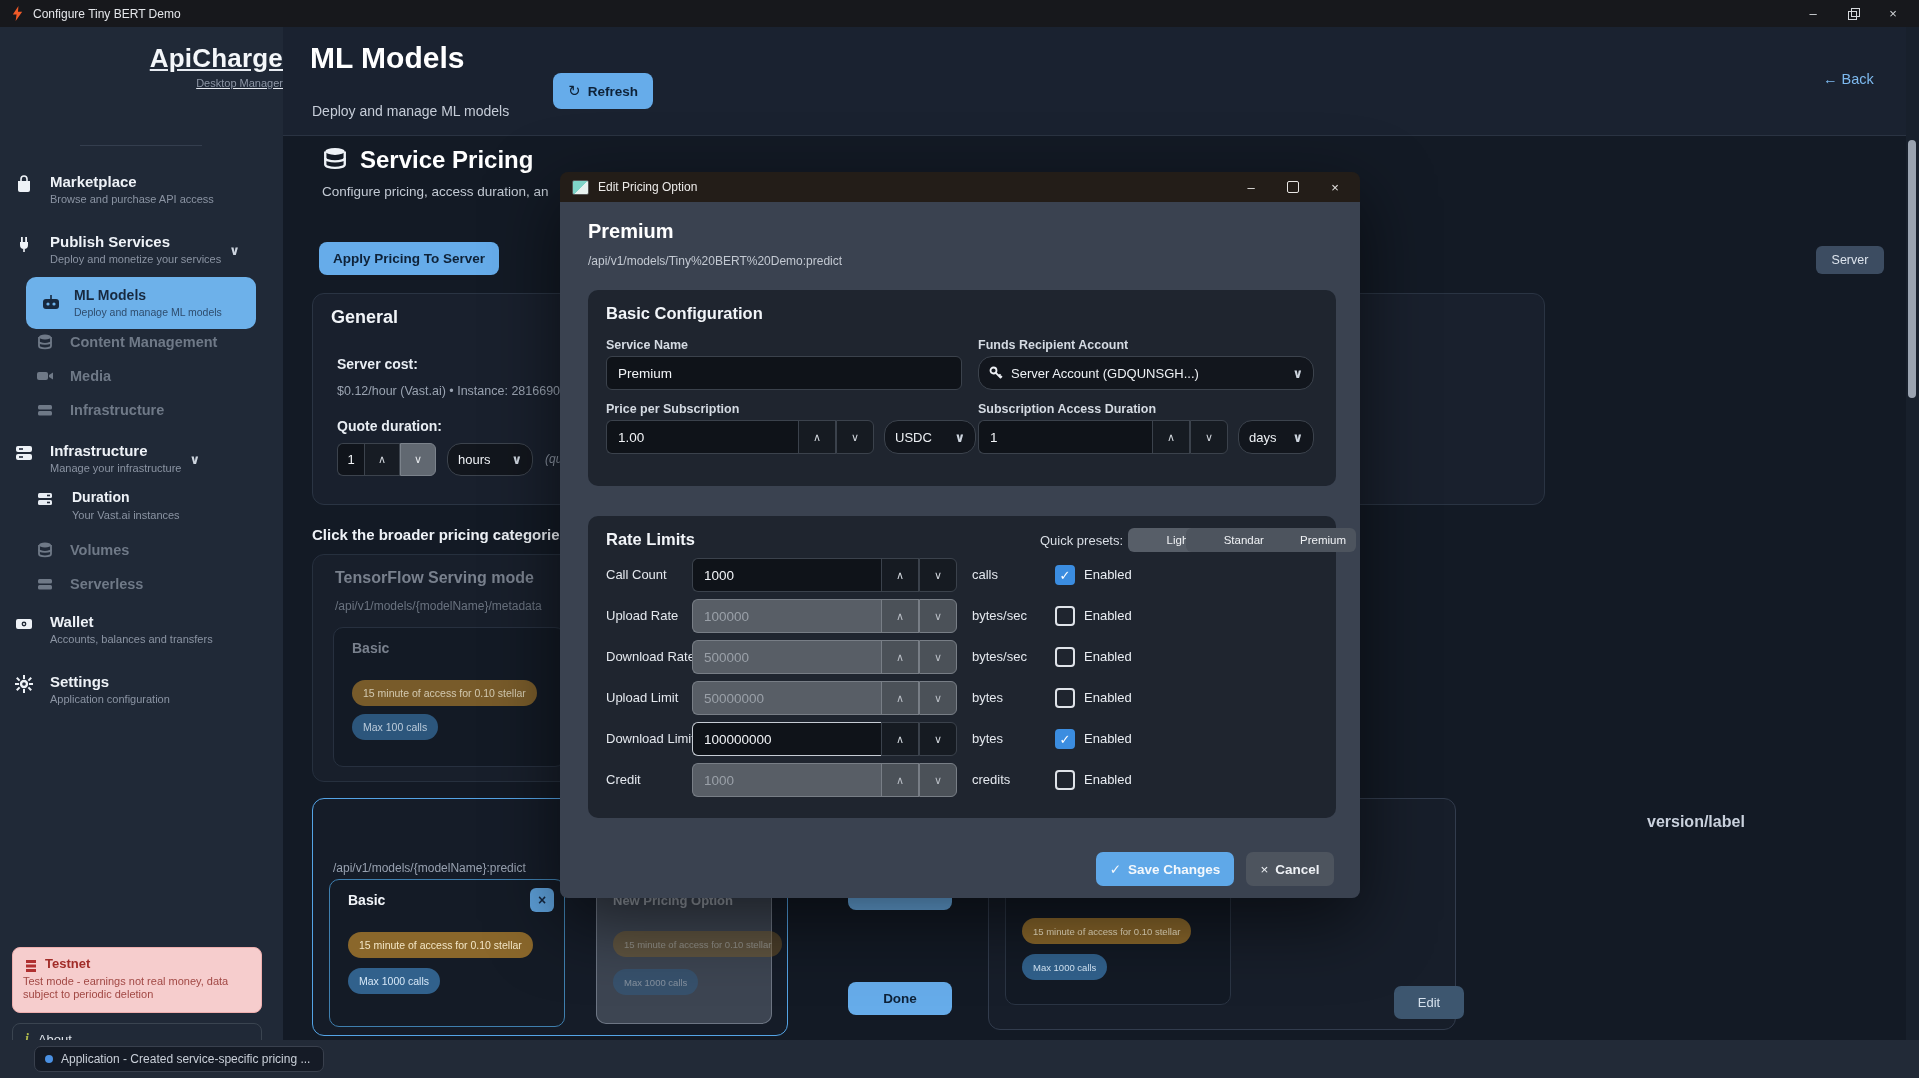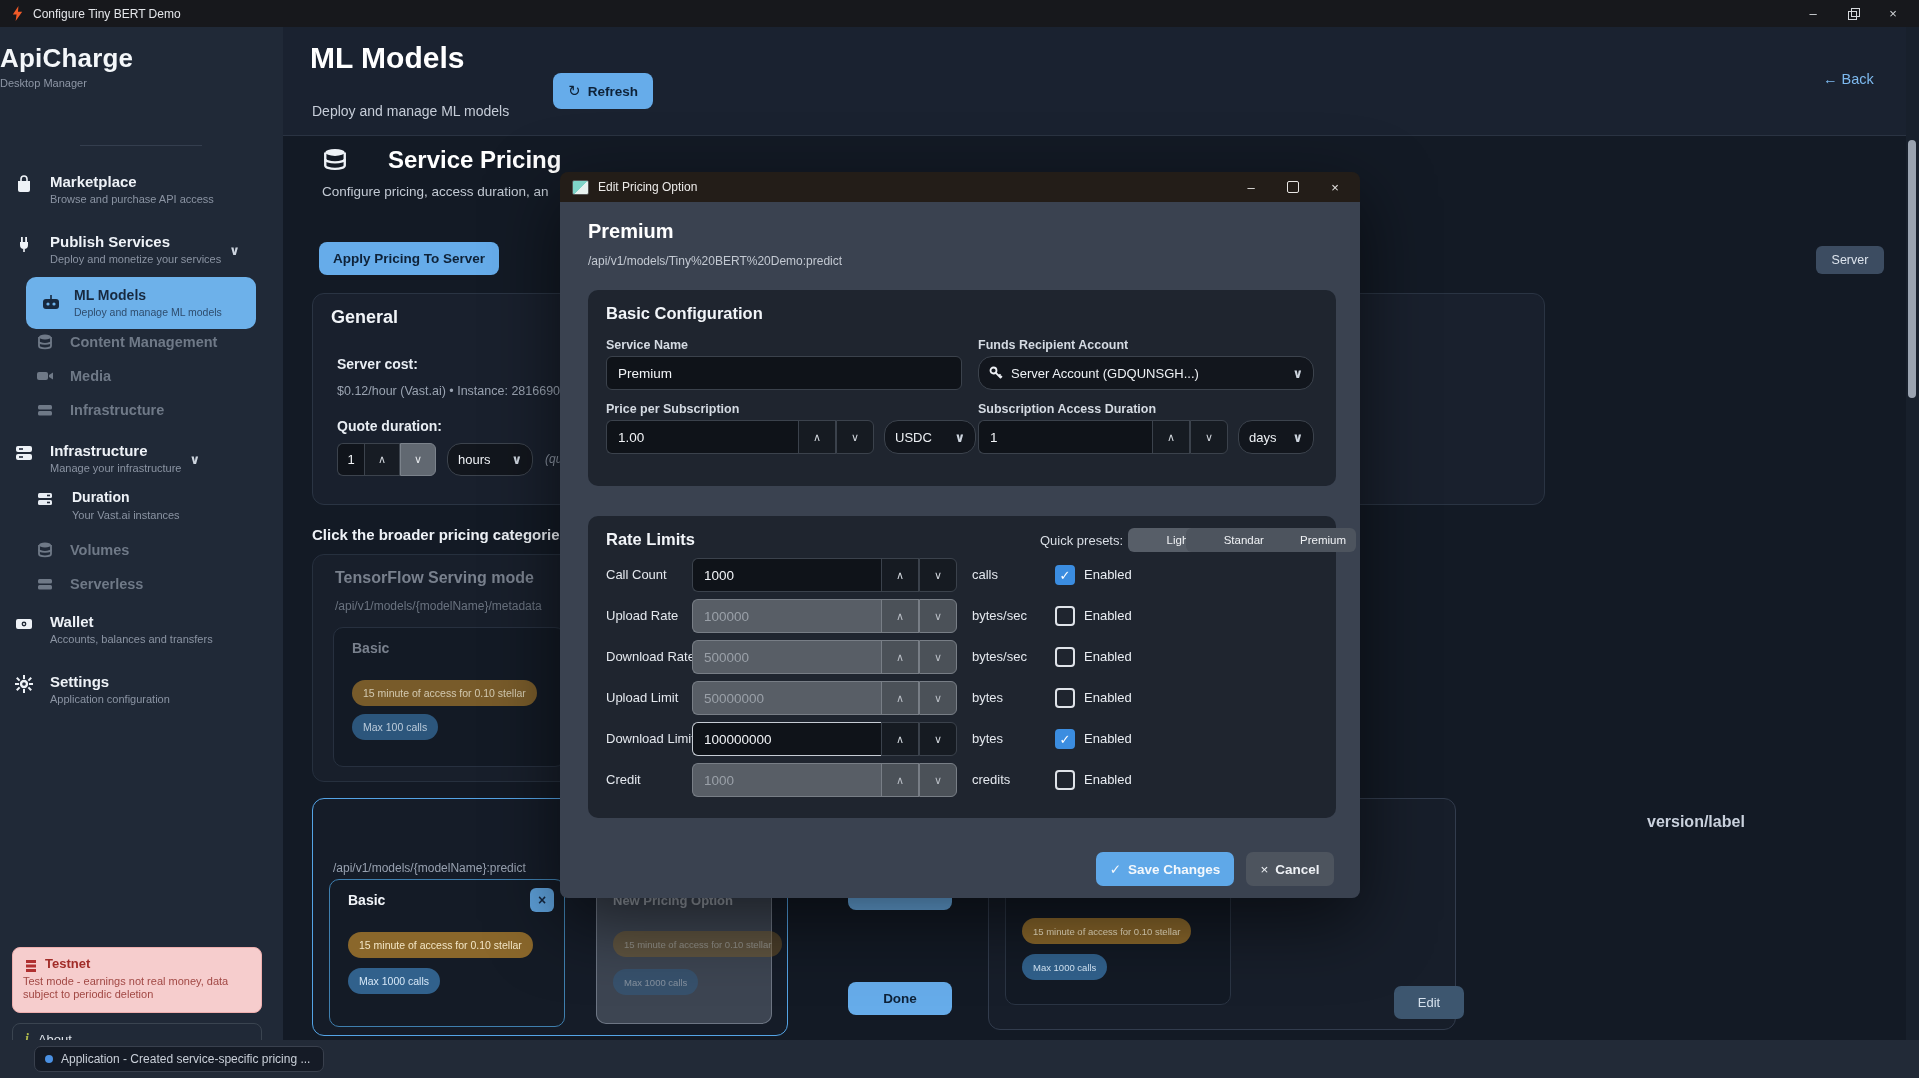--- a/index.html
+++ b/index.html
@@ -12,21 +12,21 @@
   #titlebar .ttl{font-size:12px;color:#e4e6ea;margin-left:8px;}
   .bolt{width:15px;height:15px;margin-left:10px;}
   .wbtn{width:40px;height:27px;display:flex;align-items:center;justify-content:center;color:#d5d8dc;font-size:13px;}
   #tb-controls{position:absolute;right:6px;top:0;display:flex;}
   .restore-glyph{position:relative;width:11px;height:11px;}
   .restore-glyph i{position:absolute;border:1px solid #d5d8dc;width:7px;height:7px;display:block;}
   .restore-glyph i.b{left:0;top:3px;background:#17181c;}
   .restore-glyph i.f{left:3px;top:0;}
   
   #sidebar{left:0;top:27px;width:283px;height:1013px;background:#202937;}
-  .brand{ text-align:left;margin-top:16px;}
+  .brand{ text-align:right;margin-top:16px;text-decoration:underline;}
   .brand h1{margin:0;font-size:26px;color:#f4f7fa;letter-spacing:.2px;}
   .brand p{margin:3px 0 0 0;font-size:11px;color:#8d96a5;}
   .brand-div{left:80px;top:118px;width:122px;height:1px;background:#343e4e;}
   .nav-item{left:14px;width:255px;display:flex;align-items:flex-start;cursor:default;}
   .nav-item .nicon{width:24px;flex:0 0 24px;margin-right:12px;margin-top:1px;text-align:center;}
   .nav-item .nt{font-size:15px;font-weight:bold;color:#eef2f7;line-height:17px;}
   .nav-item .ns{font-size:11px;color:#8b94a3;margin-top:3px;}
   .nav-sub{left:36px;width:230px;display:flex;align-items:center;color:#6f7987;font-size:14.5px;font-weight:bold;}
   .nav-sub .nicon{width:22px;flex:0 0 22px;margin-right:12px;text-align:center;}
   .active-item{left:26px;top:250px;width:230px;height:52px;background:#6db1ea;border-radius:10px;display:flex;align-items:center;padding-left:14px;box-sizing:border-box;}
@@ -43,21 +43,21 @@
   
   #mainhdr{left:283px;top:27px;width:1623px;height:108px;background:#1a2230;border-bottom:1px solid #2a3342;}
   #mainhdr h2{position:absolute;left:27px;top:14px;margin:0;font-size:30px;color:#fff;}
   #mainhdr .sub{position:absolute;left:29px;top:76px;font-size:14px;color:#c6cdd8;}
   .btn-blue{background:#66acea;color:#0e2238;border-radius:8px;font-weight:bold;display:flex;align-items:center;justify-content:center;}
   #refresh{left:270px;top:46px;width:100px;height:36px;font-size:13.5px;}
   #refresh .g{margin-right:7px;font-size:15px;font-weight:normal;}
   #back{left:1540px;top:44px;font-size:14.5px;color:#7db9ee;}
   
   #content{left:283px;top:136px;width:1623px;height:904px;background:#131a25;}
-  .sp-title{left:39px;top:10px;display:flex;align-items:center;gap:28px;}
+  .sp-title{left:39px;top:10px;display:flex;}
   .sp-title .txt{font-size:24px;font-weight:bold;color:#fff;margin-left:12px;}
   .sp-sub{left:39px;top:48px;font-size:13.5px;color:#c3cad4;}
   #applybtn{left:36px;top:106px;width:180px;height:33px;font-size:13.5px;}
   #serverbtn{left:1533px;top:110px;width:68px;height:28px;background:#3c4c61;color:#dce3ec;border-radius:6px;font-size:12.5px;display:flex;align-items:center;justify-content:center;}
   .card{background:#19202d;border:1px solid #2a3443;border-radius:12px;box-sizing:border-box;}
   #general{left:29px;top:157px;width:1233px;height:212px;}
   #general .h{position:absolute;left:18px;top:13px;font-size:18px;font-weight:bold;color:#f1f4f8;}
   #general .l1{position:absolute;left:24px;top:62px;font-size:14px;font-weight:bold;color:#e8edf3;}
   #general .v1{position:absolute;left:24px;top:90px;font-size:12.5px;color:#9aa3b1;white-space:nowrap;}
   #general .l2{position:absolute;left:24px;top:124px;font-size:14px;font-weight:bold;color:#e8edf3;}

